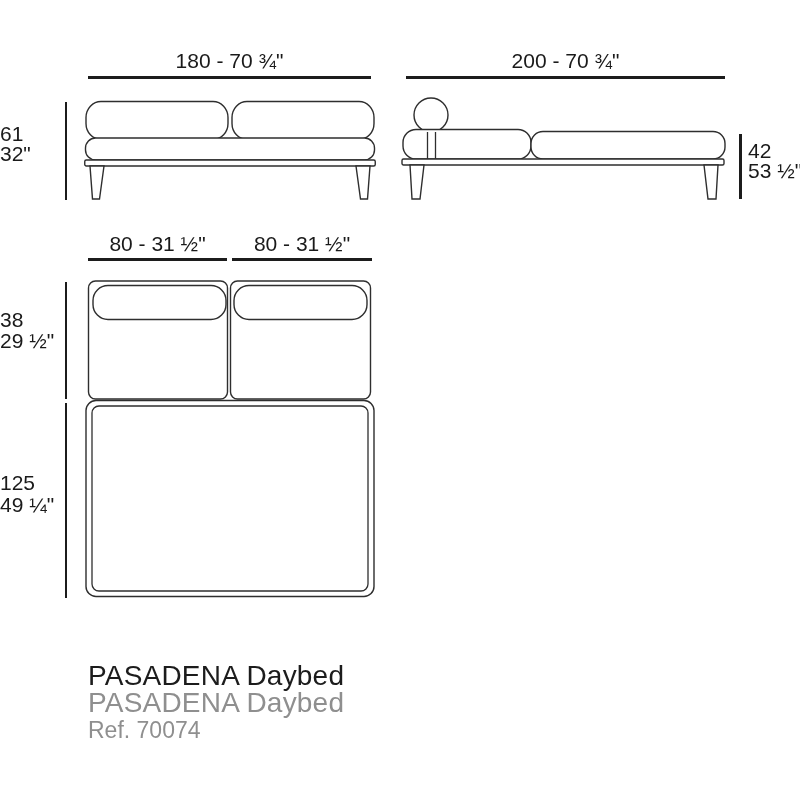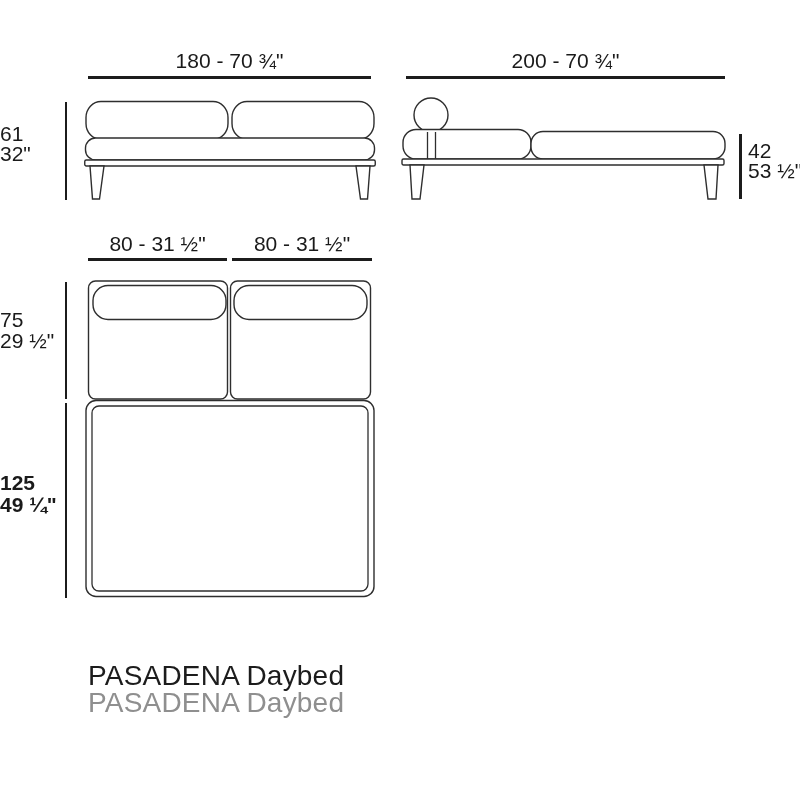--- a/index.html
+++ b/index.html
@@ -122,38 +122,39 @@
   </div>
 
   <div class="dim-label center" style="left:88px; top:233px; width:139px;">80 - 31 ½"</div>
   <div class="dim-label center" style="left:232px; top:233px; width:140px;">80 - 31 ½"</div>
 
   <div class="dim-line-h" style="left:88px; top:258px; width:139px;"></div>
   <div class="dim-line-h" style="left:232px; top:258px; width:140px;"></div>
 
   <div class="dim-line-v" style="left:64.5px; top:282px; height:117px;"></div>
   <div class="dim-label right stack" style="left:0px; top:309px; width:60px;">
-    <div style="line-height:21px">75</div>
+    <div style="line-height:21px">38</div>
     <div style="line-height:21px">29 ½"</div>
   </div>
 
   <div class="dim-line-v" style="left:64.5px; top:403px; height:195px;"></div>
-  <div class="dim-label right stack" style="left:0px; top:472px; width:60px;font-weight:bold;">
+  <div class="dim-label right stack" style="left:0px; top:472px; width:60px;">
     <div style="line-height:22px">125</div>
     <div style="line-height:22px">49 ¼"</div>
   </div>
 
   <svg class="abs" style="left:84px; top:278px;" width="292" height="322" viewBox="0 0 292 322">
 
     <rect class="ln" x="4.5" y="3" width="139" height="118" rx="7" ry="7"></rect>
     <rect class="ln" x="146.5" y="3" width="140" height="118" rx="7" ry="7"></rect>
 
     <rect class="ln" x="9" y="7.5" width="133" height="34" rx="15" ry="15"></rect>
     <rect class="ln" x="150" y="7.5" width="133" height="34" rx="15" ry="15"></rect>
 
     <rect class="ln" x="2" y="122.5" width="288" height="196" rx="10" ry="10"></rect>
     <rect class="thin" x="8" y="128" width="276" height="185" rx="7" ry="7"></rect>
   </svg>
 
   <div class="title-line-1">PASADENA Daybed</div>
   <div class="title-line-2">PASADENA Daybed</div>
+  <div class="title-line-3">Ref. 70074</div>
 
 </div>
 
 </body></html>

